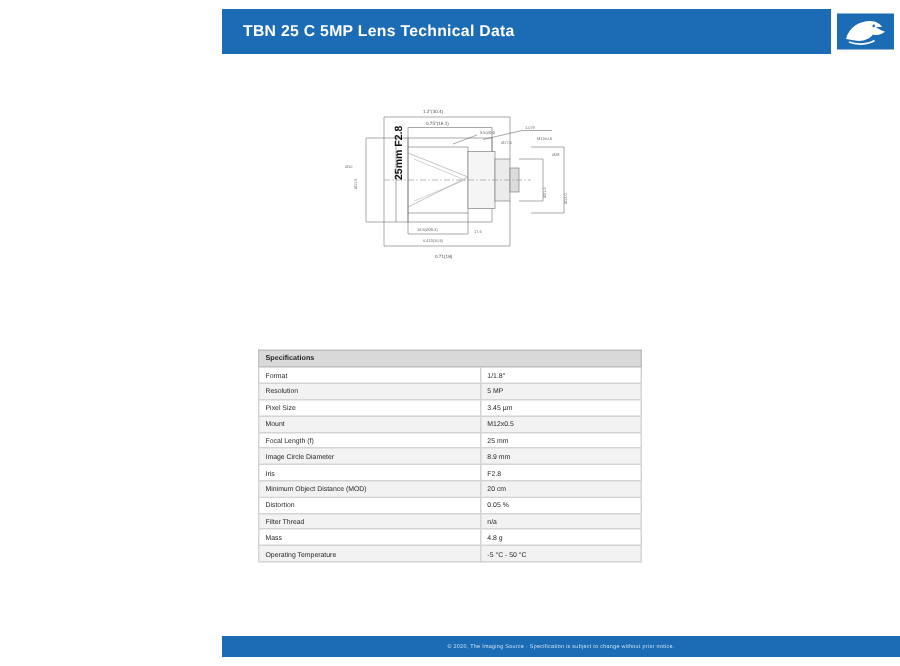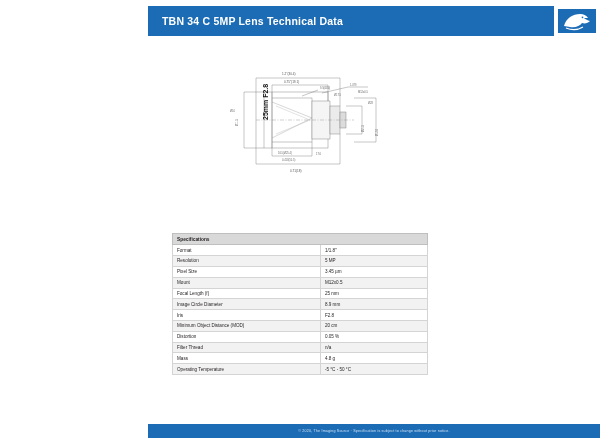--- a/index.html
+++ b/index.html
@@ -125,21 +125,21 @@
   .lens-label { font-size: 7px; fill: #111; font-family: "Liberation Sans", sans-serif; font-weight: bold;}
 </style>
 </head>
 <body>
 
 <div class="page">
 
   <div class="left-gutter"></div>
 
   <div class="header">
-    <div class="header-title">TBN 34 C 5MP Lens Technical Data</div>
+    <div class="header-title">TBN 25 C 5MP Lens Technical Data</div>
     <div class="logo-box">
       <div class="logo-inner">
         <svg width="38" height="24" viewBox="0 0 38 24">
           <path d="M6 17 C8 9, 15 5, 22 5 C26 5, 29 7, 30 9 L26 9 C26 9, 30 12, 32 12 C30 14, 27 15, 24 14 C22 17, 17 19, 12 18 Z" fill="#ffffff"></path>
           <circle cx="24.5" cy="8.3" r="0.9" fill="#1b6bb5"></circle>
           <path d="M8 19 C13 21, 20 21, 25 18" stroke="#ffffff" stroke-width="1.2" fill="none"></path>
         </svg>
       </div>
     </div>
   </div>

